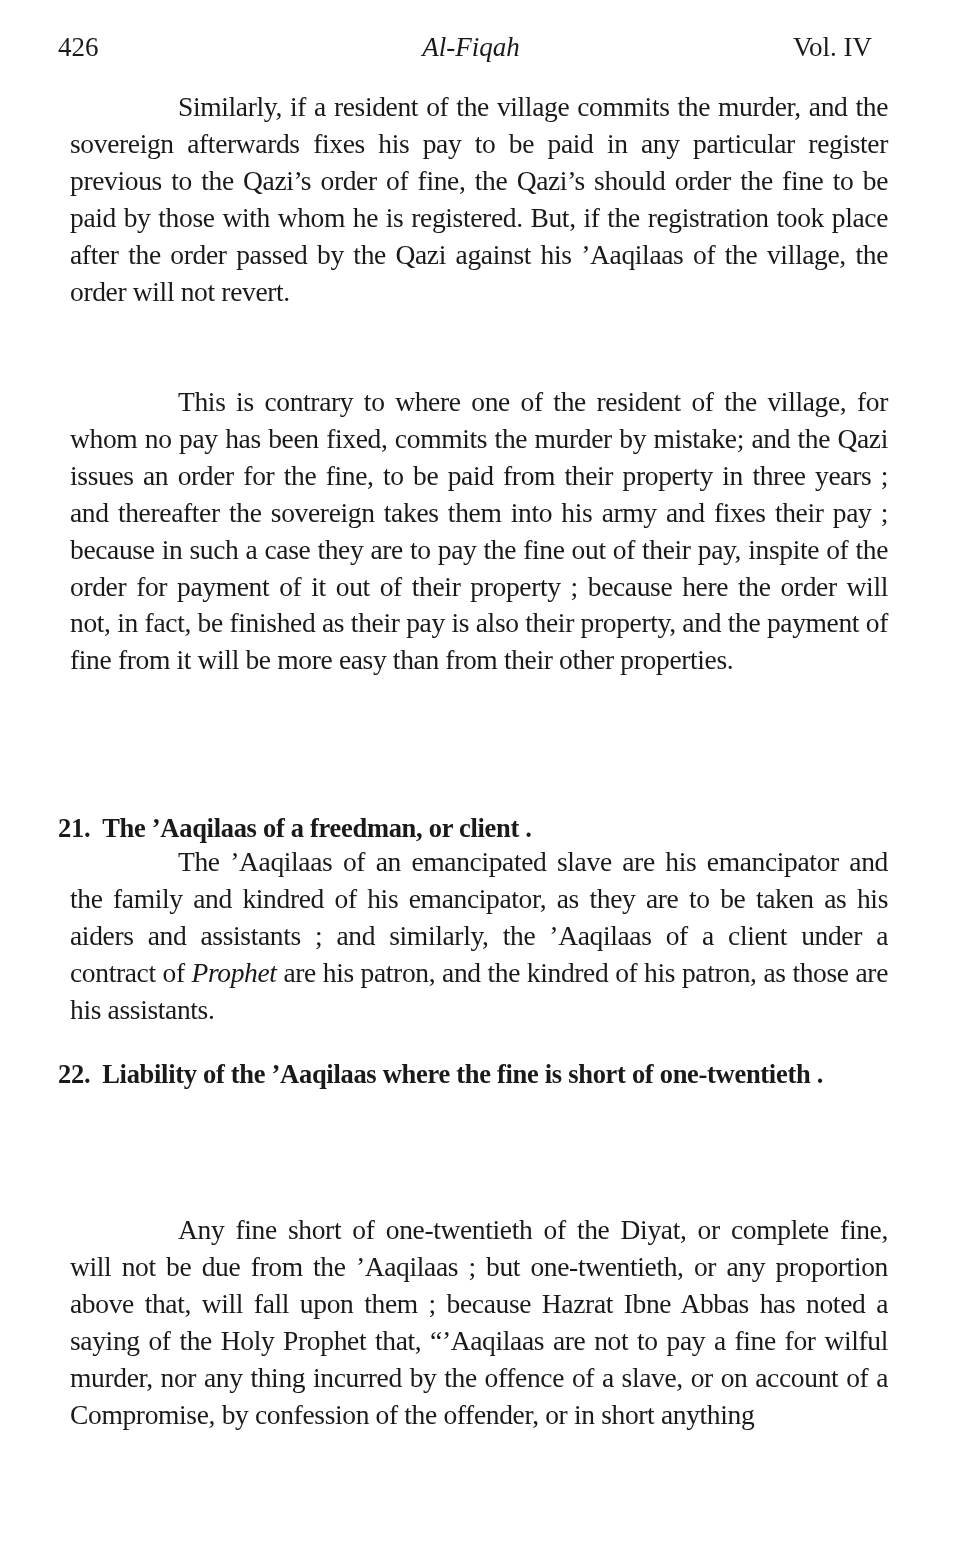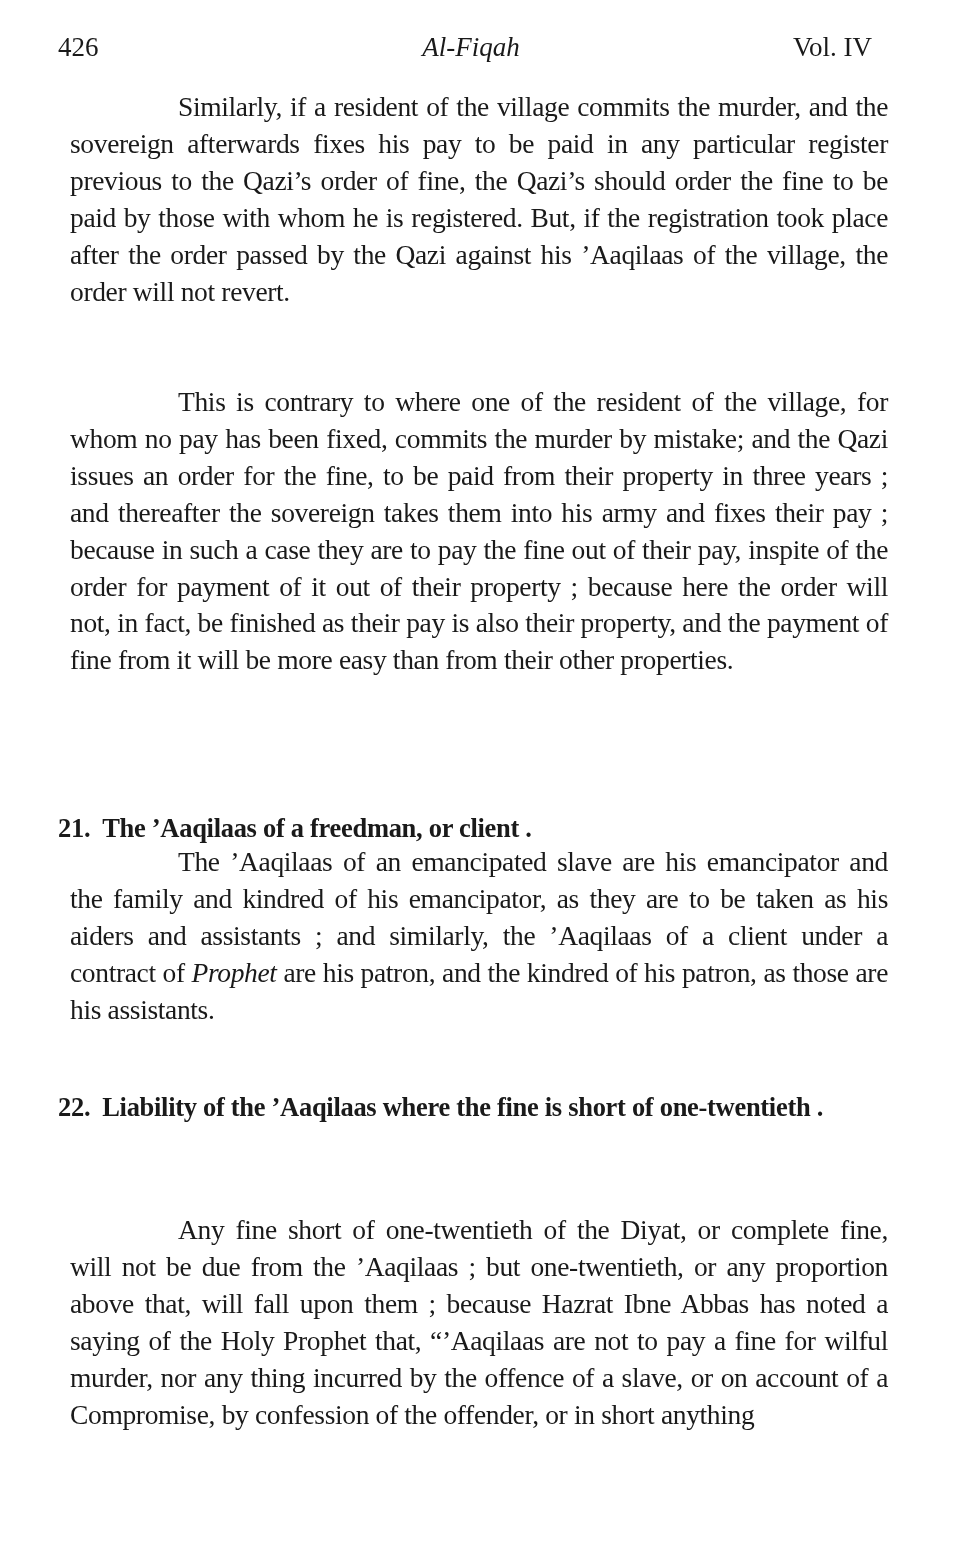--- a/index.html
+++ b/index.html
@@ -72,19 +72,19 @@
 </div>
 
 <div class="heading" style="top:768px;margin-top:42px;">
   <span class="num">21.</span><span>The ’Aaqilaas of a freedman, or client .</span>
 </div>
 
 <div class="text-block" style="top:832px;">
   <p class="indent"><span>The ’Aaqilaas of an emancipated slave are his emancipator and the family and kindred of his emancipator, as they are to be taken as his aiders and assistants ; and similarly, the ’Aaqilaas of a client under a contract of </span><em>Prophet</em><span>  are his patron, and the kindred of his patron, as those are his assistants.</span></p>
 </div>
 
-<div class="heading" style="top:1089px;">
+<div class="heading" style="top:1056px;">
   <span class="num">22.</span><span>Liability of the ’Aaqilaas where the fine is short of one-twentieth .</span>
 </div>
 
 <div class="text-block" style="top:1200px;">
   <p class="indent">Any fine short of one-twentieth of the Diyat, or complete fine, will not be due from the ’Aaqilaas ; but one-twentieth, or any proportion above that, will fall upon them ; because Hazrat Ibne Abbas has noted a saying of the Holy Prophet that, “’Aaqilaas are not to pay a fine for wilful murder, nor any thing incurred by the offence of a slave, or on account of a Compromise, by confession of the offender, or  in short anything</p>
 </div>
 
 </body></html>

